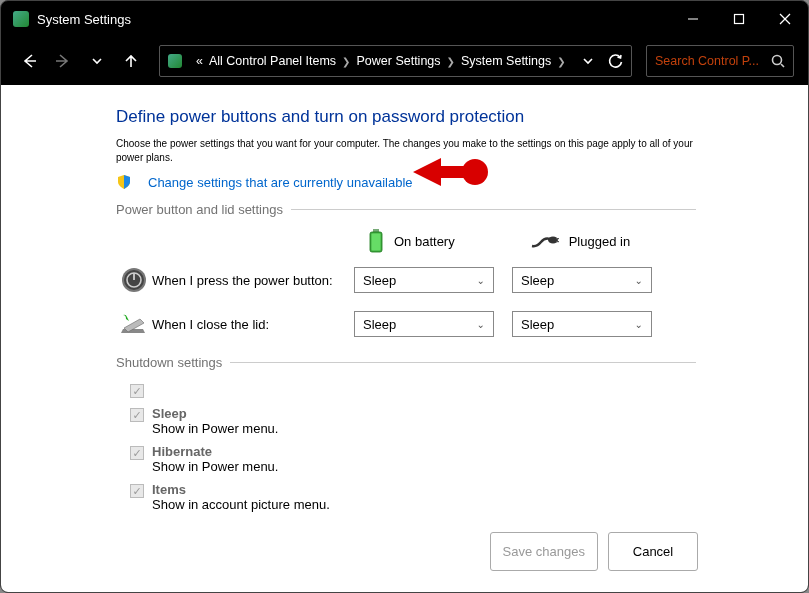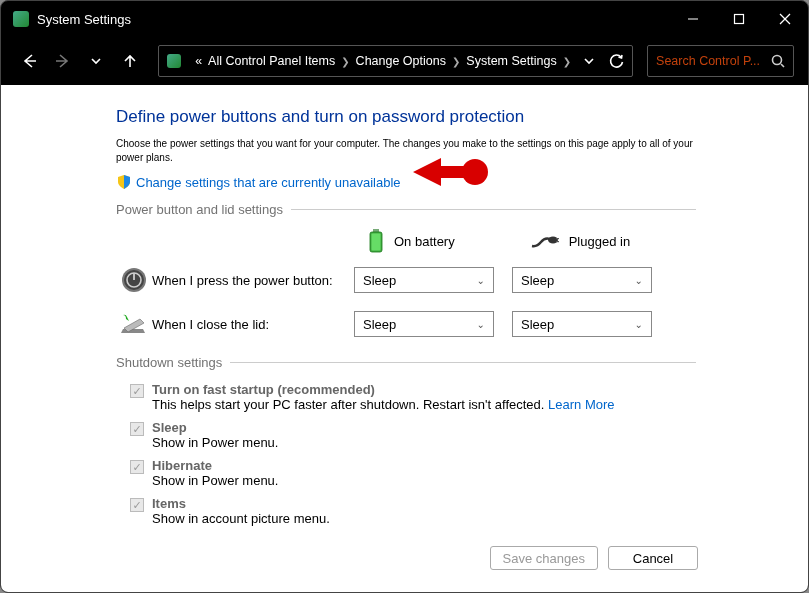--- a/index.html
+++ b/index.html
@@ -105,21 +105,21 @@
     font-size: 17px;
     margin-bottom: 10px;
   }
   .subtext {
     color: #000;
     font-size: 10px;
     margin-bottom: 10px;
     line-height: 1.35;
   }
   .change-link-row {
-    display: flex; align-items: center; gap: 4px;
+    display: flex; align-items: center; gap: 16px;
     margin-bottom: 12px;
   }
   .shield {
     width: 16px; height: 16px;
     display: inline-block;
   }
   .link {
     color: #0066cc;
     text-decoration: none;
     font-size: 13px;
@@ -195,21 +195,21 @@
   
   .footer {
     display: flex;
     justify-content: flex-end;
     gap: 10px;
     padding: 12px 110px 0 0;
     margin-top: 0;
   }
   .btn {
     min-width: 90px;
-    height: 24px;
+    height: 39px;
     border: 1px solid #aaa;
     background: #fff;
     font-size: 13px;
     border-radius: 3px;
     display:flex;align-items:center;justify-content:center;
     padding: 0 12px;
   }
   .btn.disabled { color: #999; }
 </style>
 </head>
@@ -259,21 +259,21 @@
       <svg width="16" height="16" fill="none" stroke-width="1.6">
           <path d="M8 14 V3 M3 8 L8 3 L13 8"></path>
         </svg>
     </div>
 
     <div class="addrbar">
       <span class="titlebar-icon" style="width:14px;height:14px;"></span>
       <span class="crumb">«</span>
       <span class="crumb">All Control Panel Items</span>
       <span class="chev">❯</span>
-      <span class="crumb">Change Options</span>
+      <span class="crumb">Power Settings</span>
       <span class="chev">❯</span>
       <span class="crumb">System Settings</span>
       <span class="chev">❯</span>
       <span class="spacer-flex"></span>
       <svg width="12" height="12" fill="none" stroke="#fff" stroke-width="1.6">
           <path d="M2 4 L6 8 L10 4"></path>
         </svg>
       <svg width="15" height="15" fill="none" stroke="#fff" stroke-width="1.6" style="margin-left:8px">
           <path d="M12 3 A6 6 0 1 0 13.5 8"></path>
           <path d="M13 1 L12.5 4 L9.5 3"></path>
@@ -376,26 +376,20 @@
         </div>
       </div>
 
       <div class="section-head">
         <span>Shutdown settings</span>
         <span class="line"></span>
       </div>
 
       <div class="sd-item">
         <div class="chk">✓</div>
-        <div class="texts">
-          <div class="title">Turn on fast startup (recommended)</div>
-          <div class="desc">
-            <span>This helps start your PC faster after shutdown. Restart isn't affected. </span><a href="#" class="link">Learn More</a>
-          </div>
-        </div>
       </div>
 
       <div class="sd-item">
         <div class="chk">✓</div>
         <div class="texts">
           <div class="title">Sleep</div>
           <div class="desc">Show in Power menu.</div>
         </div>
       </div>
 

